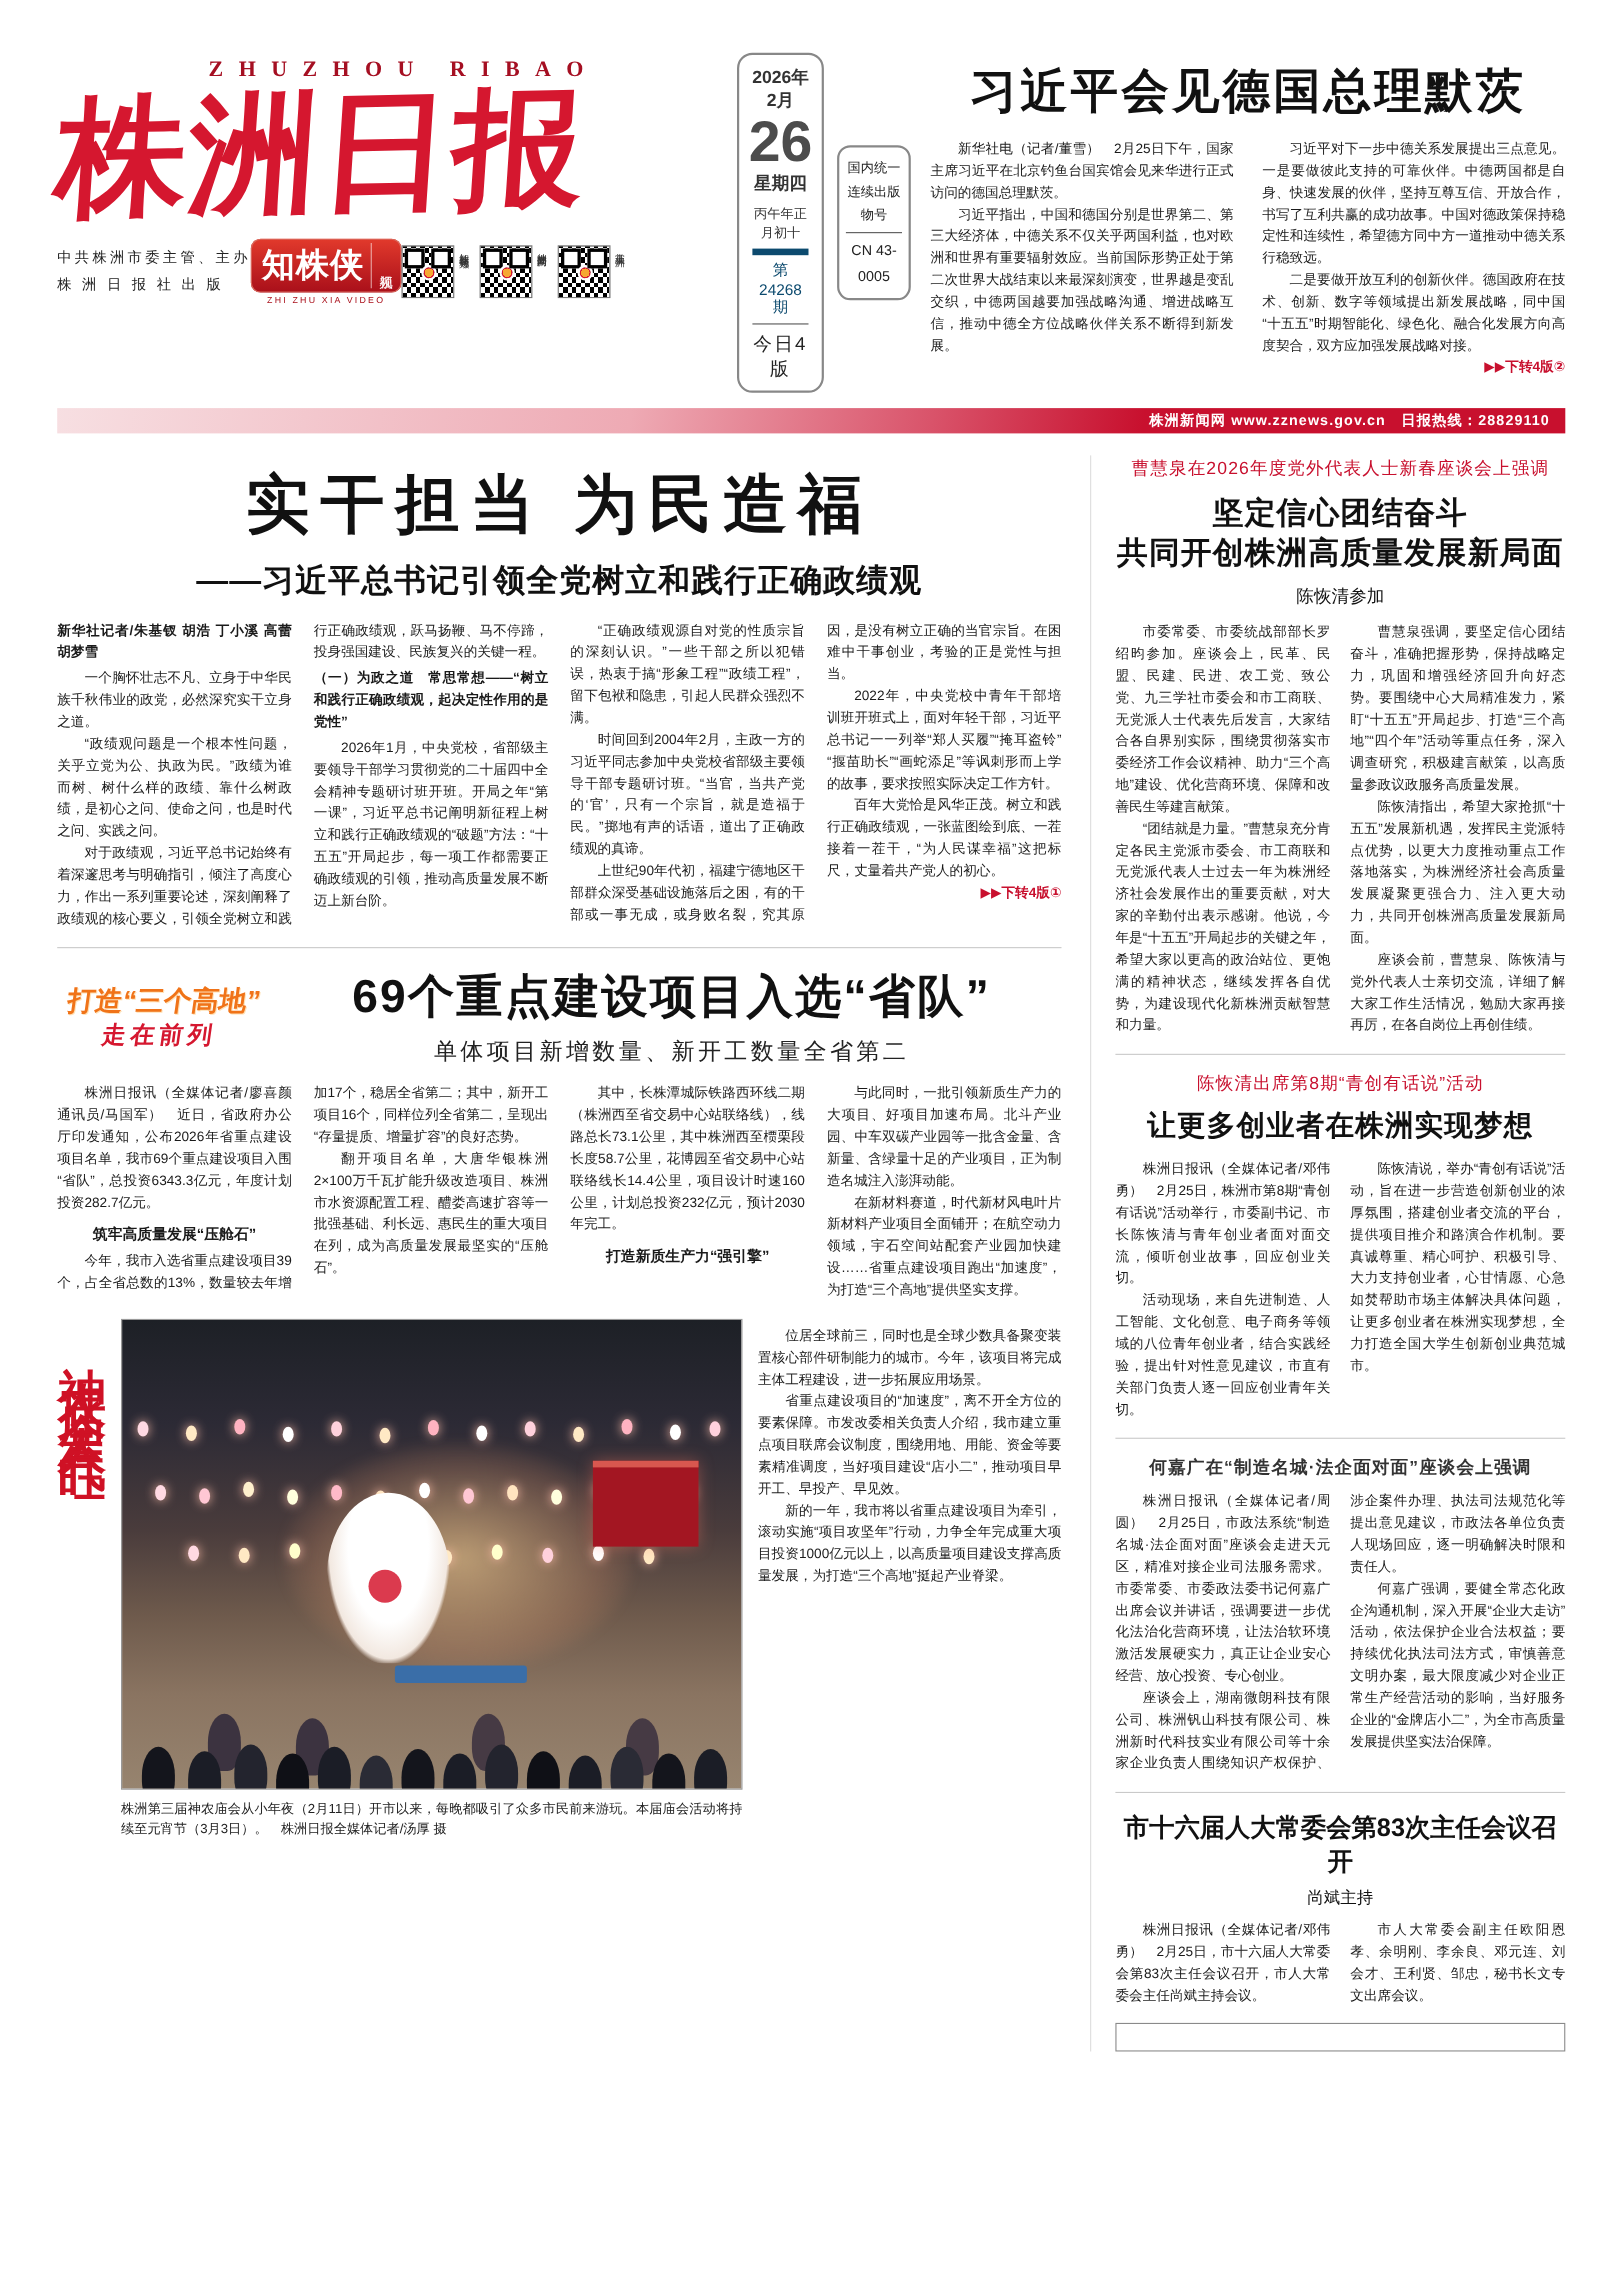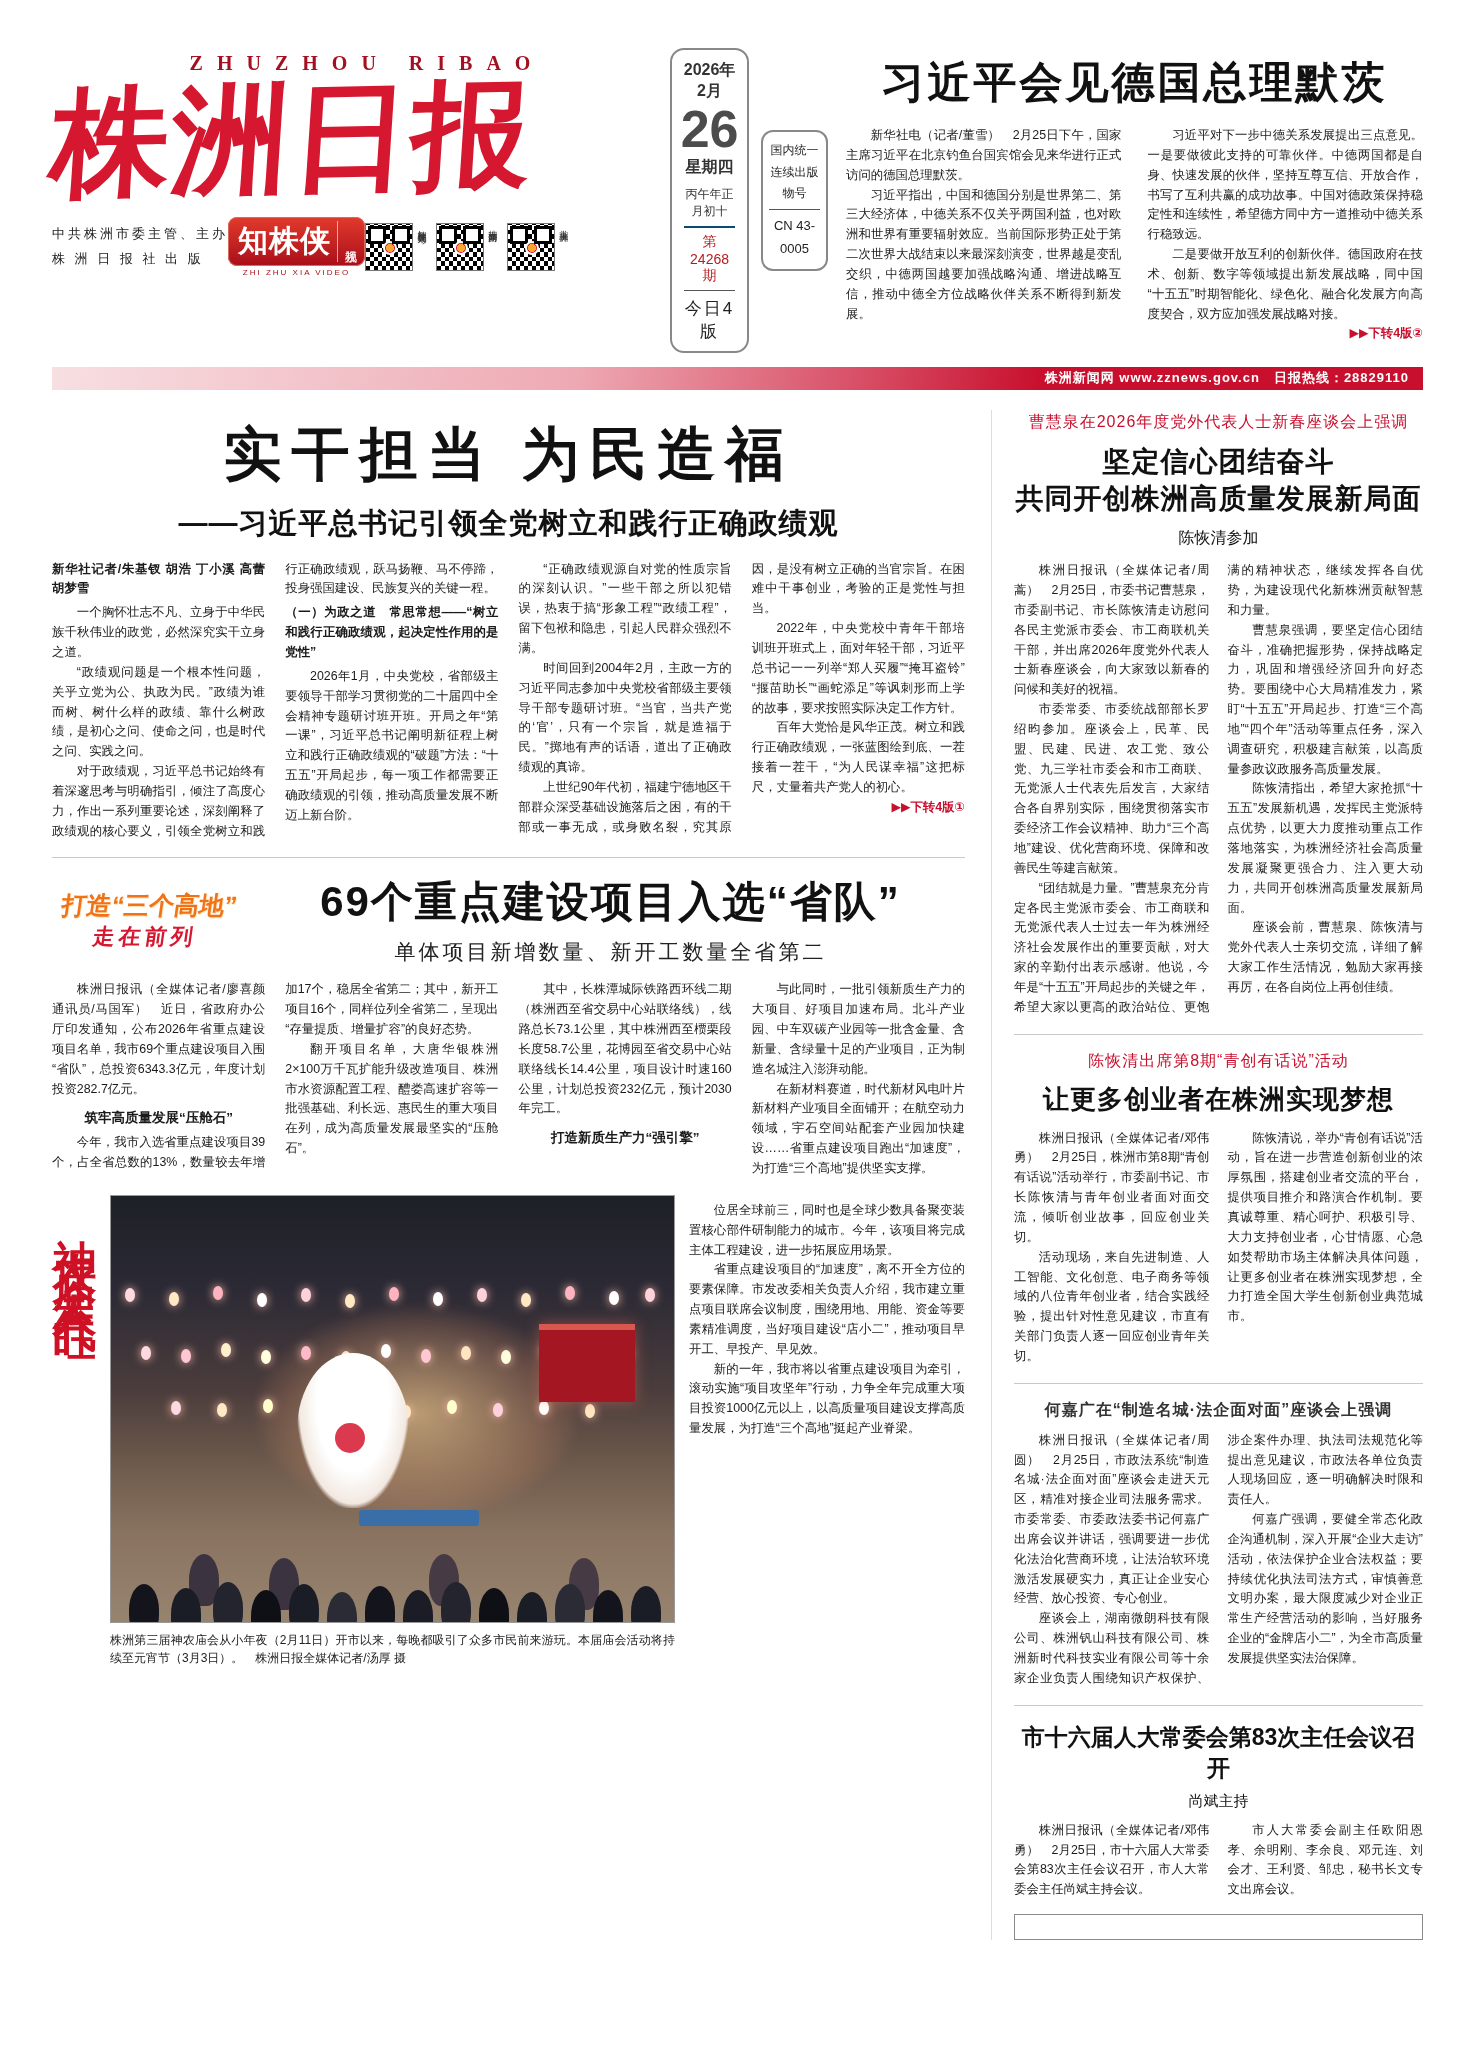--- a/index.html
+++ b/index.html
@@ -30,21 +30,21 @@
   .qr::before{left:2px;top:2px;} .qr::after{right:2px;top:2px;}
   .qr .qr-dot{position:absolute;left:17px;top:17px;width:14px;height:14px;border-radius:50%;background:radial-gradient(circle,#f6a832 0 55%,#d5172f 56% 100%);border:2px solid #fff;}
   .qr-label{writing-mode:vertical-rl;font-size:9px;letter-spacing:1px;color:#333;line-height:1.1;}
 
   .mid-col{width:158px;display:flex;gap:12px;align-items:center;}
   .datebox{width:150px;border:2px solid #888;border-radius:14px;padding:10px 8px 8px;text-align:center;}
   .d-ym{font-size:16px;font-weight:bold;color:#333;}
   .d-day{font-size:52px;font-weight:900;color:#4c4c4c;line-height:1.05;}
   .d-week{font-size:16px;font-weight:bold;color:#333;}
   .d-lunar{font-size:12px;color:#333;margin:8px 0 6px;}
-  .d-issue{font-size:14px;color:#b91c1c;border-top:2px solid #0c4a6e;border-bottom:1px solid #555;padding:5px 0;margin:0 4px;}
+  .d-issue{font-size:14px;color:#0c4a6e;border-top:6px solid #0c4a6e;border-bottom:1px solid #555;padding:5px 0;margin:0 4px;}
   .d-pages{font-size:17px;color:#222;padding-top:6px;letter-spacing:2px;}
   .cnbox{width:128px;border:2px solid #888;border-radius:12px;padding:8px 6px;text-align:center;font-size:12px;line-height:1.8;color:#222;}
   .cn-num{border-top:1px solid #555;margin-top:4px;padding-top:4px;font-size:13px;}
 
   .toparticle{flex:1;padding-top:4px;}
   .top-h1{font-size:43px;font-weight:900;text-align:center;letter-spacing:3px;margin:2px 0 14px;}
   .top-body{column-count:2;column-gap:26px;font-size:12.6px;line-height:1.62;text-align:justify;}
   .top-body p{margin:0;text-indent:2em;}
 
   
@@ -264,21 +264,20 @@
     </div>
 
     <div class="rail">
 
       <article>
         <div class="kicker">曹慧泉在2026年度党外代表人士新春座谈会上强调</div>
         <div class="rail-h1">坚定信心团结奋斗</div>
         <div class="rail-h1">共同开创株洲高质量发展新局面</div>
         <div class="attend">陈恢清参加</div>
         <div class="bodytext cols2">
-          <p>株洲日报讯（全媒体记者/周蒿）　2月25日，市委书记曹慧泉，市委副书记、市长陈恢清走访慰问各民主党派市委会、市工商联机关干部，并出席2026年度党外代表人士新春座谈会，向大家致以新春的问候和美好的祝福。</p>
           <p>市委常委、市委统战部部长罗绍昀参加。座谈会上，民革、民盟、民建、民进、农工党、致公党、九三学社市委会和市工商联、无党派人士代表先后发言，大家结合各自界别实际，围绕贯彻落实市委经济工作会议精神、助力“三个高地”建设、优化营商环境、保障和改善民生等建言献策。</p>
           <p>“团结就是力量。”曹慧泉充分肯定各民主党派市委会、市工商联和无党派代表人士过去一年为株洲经济社会发展作出的重要贡献，对大家的辛勤付出表示感谢。他说，今年是“十五五”开局起步的关键之年，希望大家以更高的政治站位、更饱满的精神状态，继续发挥各自优势，为建设现代化新株洲贡献智慧和力量。</p>
           <p>曹慧泉强调，要坚定信心团结奋斗，准确把握形势，保持战略定力，巩固和增强经济回升向好态势。要围绕中心大局精准发力，紧盯“十五五”开局起步、打造“三个高地”“四个年”活动等重点任务，深入调查研究，积极建言献策，以高质量参政议政服务高质量发展。</p>
           <p>陈恢清指出，希望大家抢抓“十五五”发展新机遇，发挥民主党派特点优势，以更大力度推动重点工作落地落实，为株洲经济社会高质量发展凝聚更强合力、注入更大动力，共同开创株洲高质量发展新局面。</p>
           <p>座谈会前，曹慧泉、陈恢清与党外代表人士亲切交流，详细了解大家工作生活情况，勉励大家再接再厉，在各自岗位上再创佳绩。</p>
         </div>
       </article>
 
       <hr class="rule">
 

